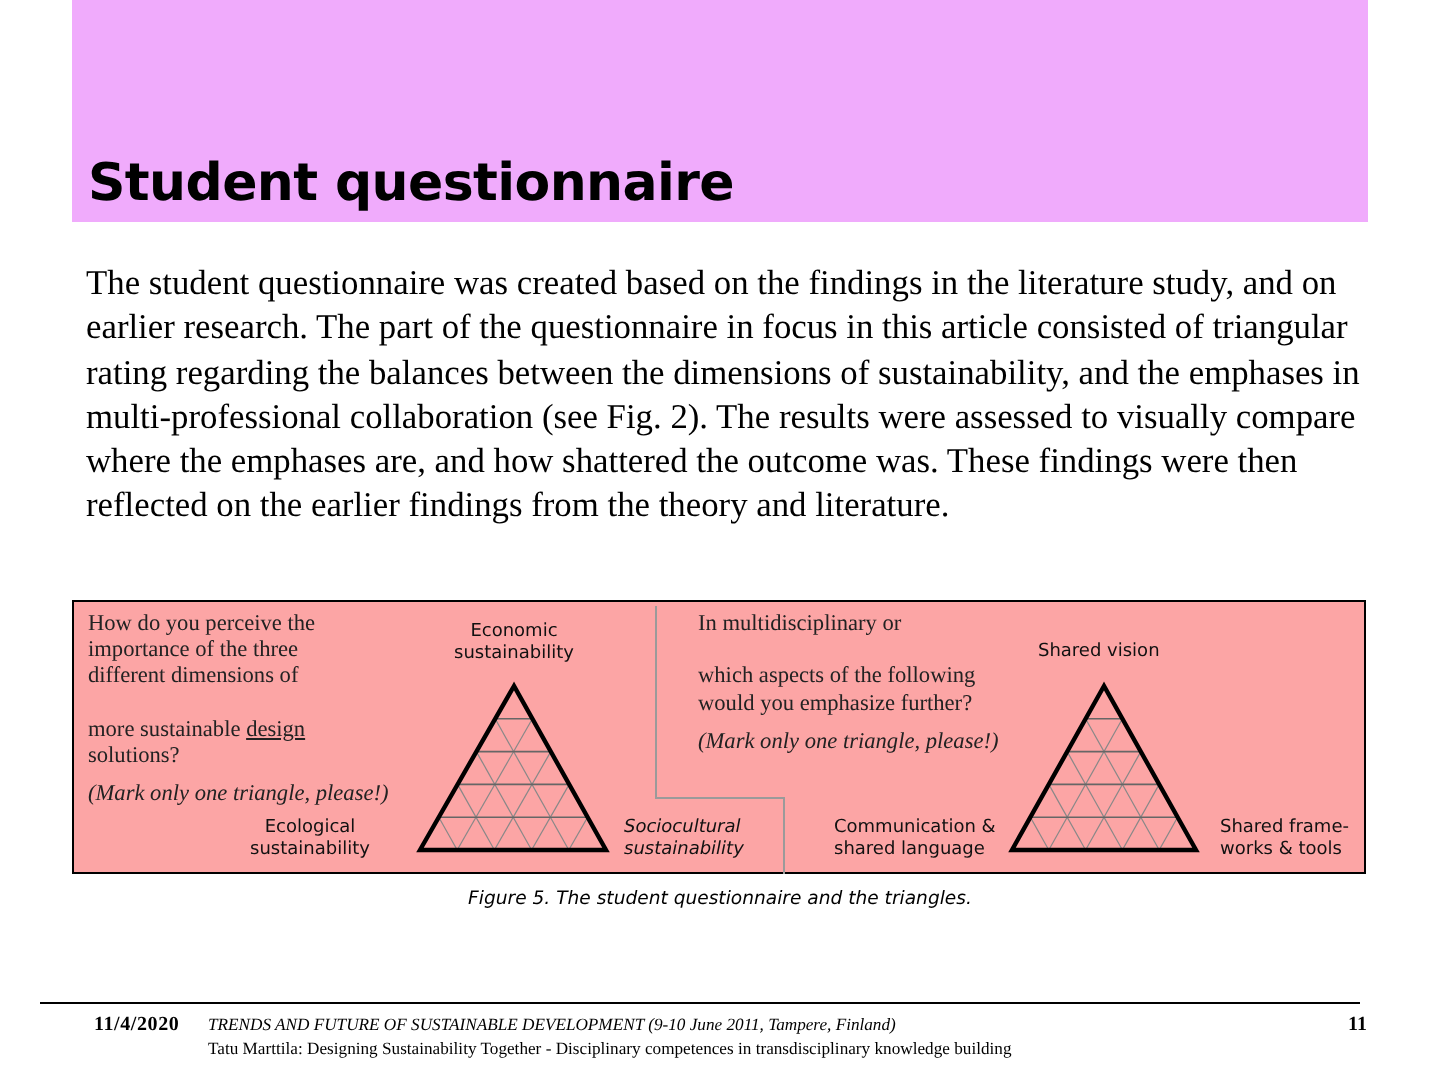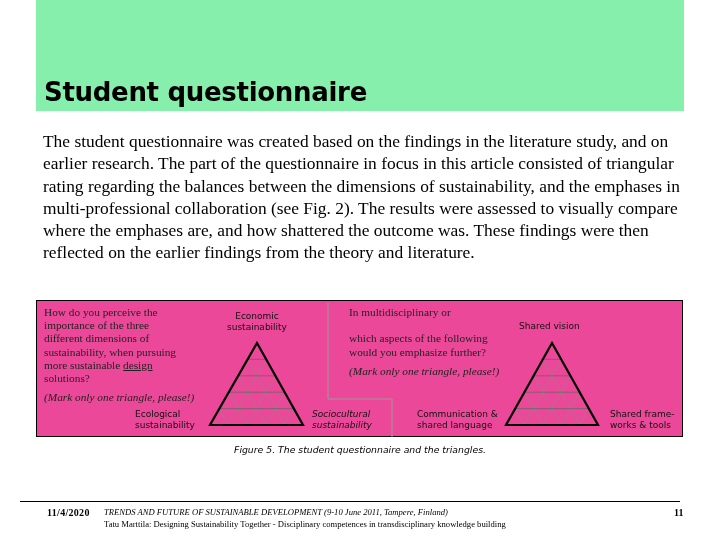--- a/index.html
+++ b/index.html
@@ -2,34 +2,34 @@
 <html><head>
 <meta charset="utf-8">
 <style>
   html, body { margin:0; padding:0; }
   body {
     width:720px; height:540px; background:#ffffff; position:relative; overflow:hidden;
     font-family: "Liberation Serif", serif; color:#000;
   }
   .title-band {
     position:absolute; left:36px; top:0; width:648px; height:111px;
-    background:#86efac;
+    background:#f0abfc;
   }
   .title {
     position:absolute; left:8px; bottom:4px; margin:0;
     font-family:"DejaVu Sans", sans-serif; font-weight:bold; font-size:26px;
     letter-spacing:-0.3px; color:#000;
   }
   .body-text {
     position:absolute; left:43px; top:130px; width:640px;
     font-size:17.4px; line-height:22.3px; margin:0;
   }
   .figure {
     position:absolute; left:36px; top:300px; width:647px; height:137px;
-    border:1px solid #000; box-sizing:border-box; background:#ec4899;
+    border:1px solid #000; box-sizing:border-box; background:#fca5a5;
   }
   .figure svg { position:absolute; left:0; top:0; }
   .q { position:absolute; font-family:"Liberation Serif", serif; font-size:11.3px; line-height:13.2px; color:#222; }
   .q .note { font-style:italic; margin-top:6px; display:block; }
   .lbl { position:absolute; font-family:"DejaVu Sans", sans-serif; font-size:9px; line-height:11px; color:#111; }
   .caption {
     position:absolute; left:0; width:720px; top:444px; text-align:center;
     font-family:"DejaVu Sans", sans-serif; font-style:italic; font-size:9.3px; color:#000;
   }
   .footer-rule { position:absolute; left:20px; top:501px; width:660px; height:1px; background:#000; }
@@ -80,29 +80,29 @@
         <line x1="542.6" y1="124" x2="551.8" y2="107.60000000000001" stroke="#888" stroke-width="0.6"></line>
         <line x1="487.4" y1="124" x2="478.2" y2="107.60000000000001" stroke="#888" stroke-width="0.6"></line>
         <polygon points="515,42 469,124 561,124" fill="none" stroke="#000" stroke-width="2.2"></polygon>
       </g>
   </svg>
 
   <div class="q" style="left:7px; top:5px; width:170px;">
     <span>How do you perceive the</span><br>
     <span>importance of the three</span><br>
     <span>different dimensions of</span><br>
-    <span>sustainability, when pursuing</span><br>
+    <br>
     <span>more sustainable </span><u>design</u><br>
     <span>solutions?</span>
     <span class="note">(Mark only one triangle, please!)</span>
   </div>
   <div class="lbl" style="left:180px; top:10px; width:80px; text-align:center;">
     <span>Economic</span><br><span>sustainability</span>
   </div>
-  <div class="lbl" style="left:98px; top:108px; width:72px; text-align:left;">
+  <div class="lbl" style="left:82px; top:108px; width:72px; text-align:center;">
     <span>Ecological</span><br><span>sustainability</span>
   </div>
   <div class="lbl" style="left:275px; top:108px; width:76px;font-style:italic;">
     <span>Sociocultural</span><br><span>sustainability</span>
   </div>
 
   <div class="q" style="left:312px; top:5px; width:170px;">
     <span>In multidisciplinary or</span><br>
     <br>
     <span>which aspects of the following</span><br>

